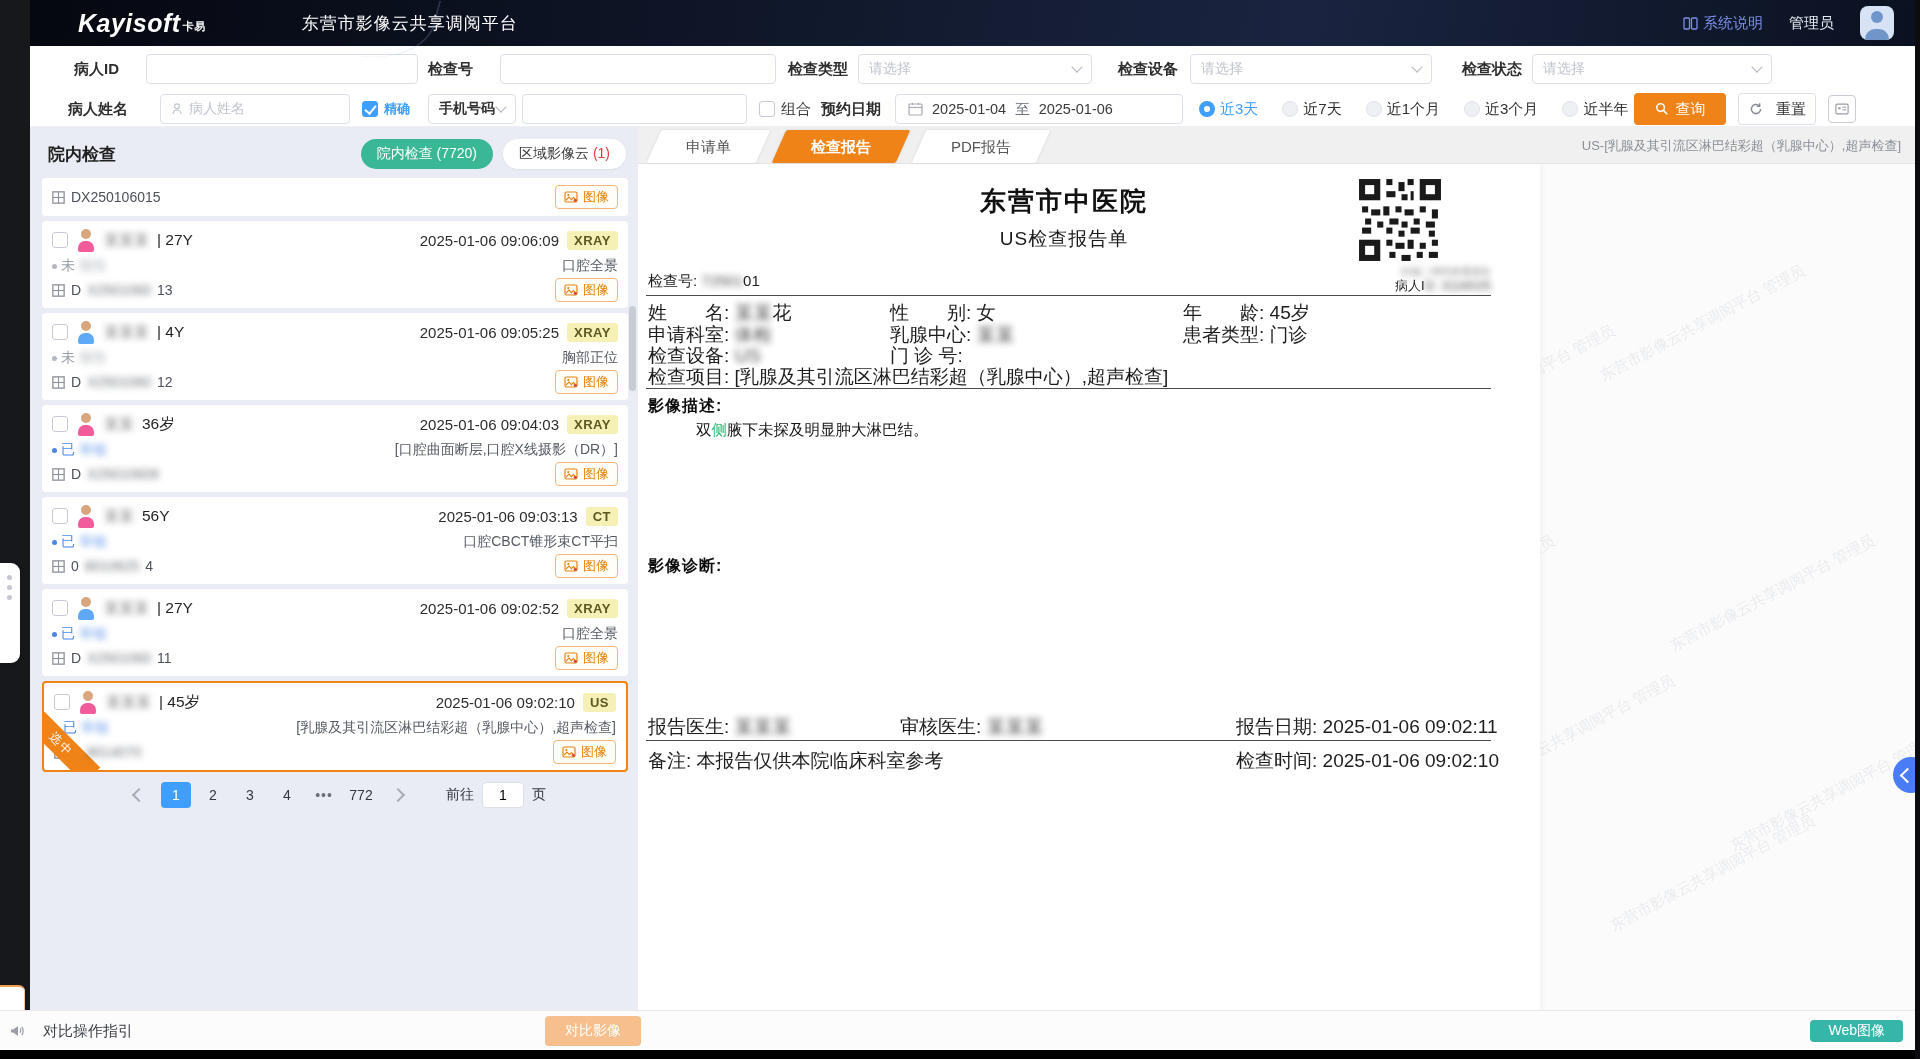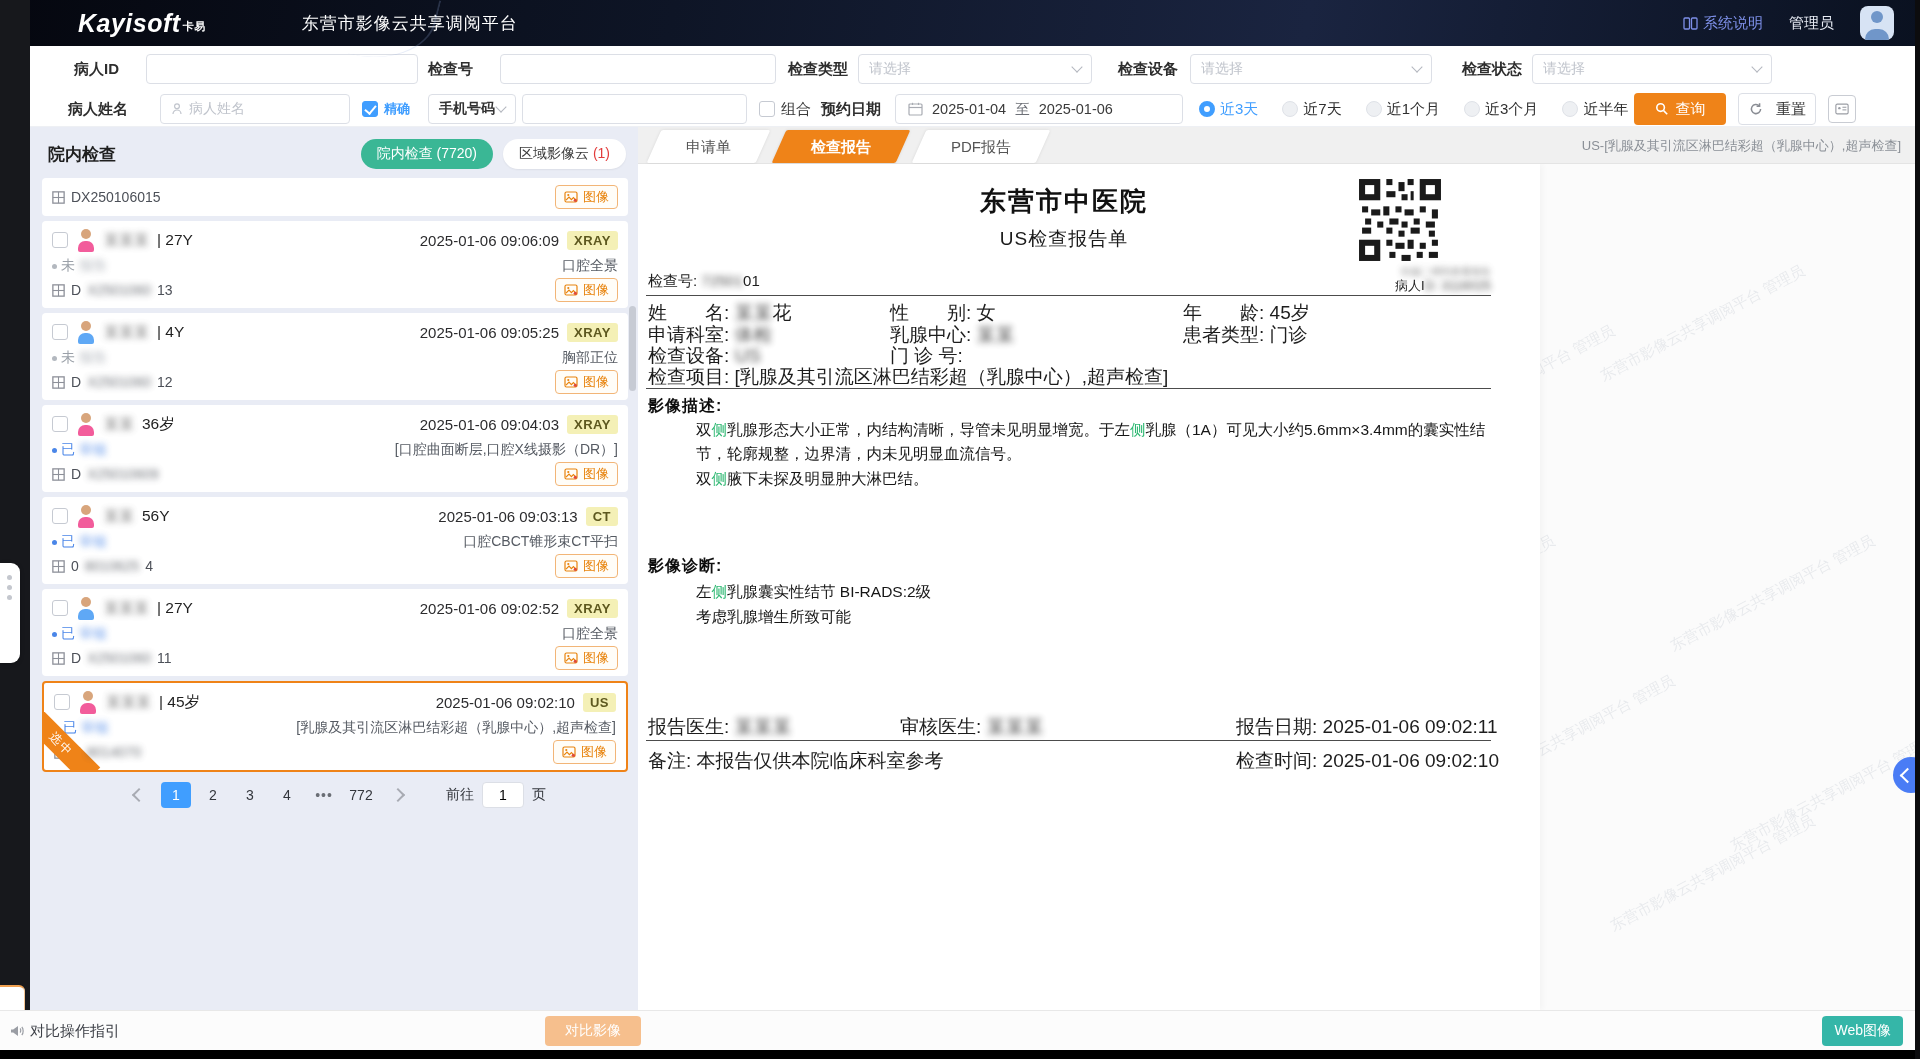--- a/index.html
+++ b/index.html
@@ -126,24 +126,24 @@
   .r-lab{color:#1d1d1d;}
   .examno{position:absolute;left:10px;top:108px;font-size:15px;color:#1d1d1d;}
   .sec-title{position:absolute;left:10px;font-size:16px;font-weight:bold;color:#0e0e0e;letter-spacing:1px;}
   .paras{position:absolute;left:58px;width:800px;font-size:15.5px;color:#161616;line-height:24px;}
   .para{margin:0 0 1px 0;}
   .hl{color:#2eb872;}
   .wm{position:absolute;font-size:15px;color:rgba(110,125,150,.13);transform:rotate(-28deg);white-space:nowrap;pointer-events:none;}
   
   .bottom-bar{position:absolute;left:0;top:1010px;width:1915px;height:40px;background:#fcfcfc;border-top:1px solid #e8e8e8;
               display:flex;align-items:center;z-index:8;}
-  .guide{display:flex;align-items:center;gap:5px;margin-left:10px;font-size:15px;color:#3e4148;}
+  .guide{display:flex;align-items:center;gap:18px;margin-left:10px;font-size:15px;color:#3e4148;}
   .btn-compare{position:absolute;left:545px;top:5px;width:96px;height:30px;border:none;border-radius:4px;
                background:rgba(240,140,50,.55);color:#fff;font-size:14px;}
-  .btn-web{margin-left:auto;margin-right:12px;height:30px;padding:0 12px;border:none;border-radius:4px;
+  .btn-web{margin-left:auto;margin-right:12px;height:22px;padding:0 18px;border:none;border-radius:4px;
            background:#35b6a8;color:#fff;font-size:14px;text-align:right;}
 </style>
 </head>
 <body>
 
 <div class="navbar">
   <div class="swoosh"></div>
   <div class="logo"><span>Kayisoft</span><span class="logo-suffix">卡易</span></div>
   <div class="nav-title">东营市影像云共享调阅平台</div>
   <div class="nav-right">
@@ -649,29 +649,24 @@
         <span class="r-cell" style="left:10px;"><span>检查设备:</span> <span class="blurred">US</span></span>
         <span class="r-cell" style="left:252px;"><span>门 诊 号:</span> <span></span></span>
       </div>
       <div class="r-row" style="top:200px;">
         <span class="r-cell" style="left:10px;"><span>检查项目:</span> <span>[乳腺及其引流区淋巴结彩超（乳腺中心）,超声检查]</span></span>
       </div>
       <div class="r-line" style="top:224px;"></div>
 
       <div class="sec-title" style="top:232px;">影像描述:</div>
       <div class="paras" id="desc-paras" style="top:254px;">
-          <div class="para">双<span class="hl">侧</span>乳腺形态大小正常，内结构清晰，导管未见明显增宽。于左<span class="hl">侧</span>乳腺（1A）可见大小约5.6mm×3.4mm的囊实性结节，轮廓规整，边界清，内未见明显血流信号。</div>
           <div class="para">双<span class="hl">侧</span>腋下未探及明显肿大淋巴结。</div>
         </div>
 
       <div class="sec-title" style="top:392px;">影像诊断:</div>
-      <div class="paras" id="diag-paras" style="top:416px;">
-          <div class="para">左<span class="hl">侧</span>乳腺囊实性结节 BI-RADS:2级</div>
-          <div class="para">考虑乳腺增生所致可能</div>
-        </div>
 
       <div class="r-row" style="top:550px;">
         <span class="r-cell" style="left:10px;"><span>报告医生:</span> <span class="blurred">某某某</span></span>
         <span class="r-cell" style="left:262px;"><span>审核医生:</span> <span class="blurred">某某某</span></span>
         <span class="r-cell" style="left:598px;"><span>报告日期:</span> <span>2025-01-06 09:02:11</span></span>
       </div>
       <div class="r-line" style="top:576px;"></div>
       <div class="r-row" style="top:584px;">
         <span class="r-cell" style="left:10px;"><span>备注:</span> <span>本报告仅供本院临床科室参考</span></span>
         <span class="r-cell" style="left:598px;"><span>检查时间:</span> <span>2025-01-06 09:02:10</span></span>

